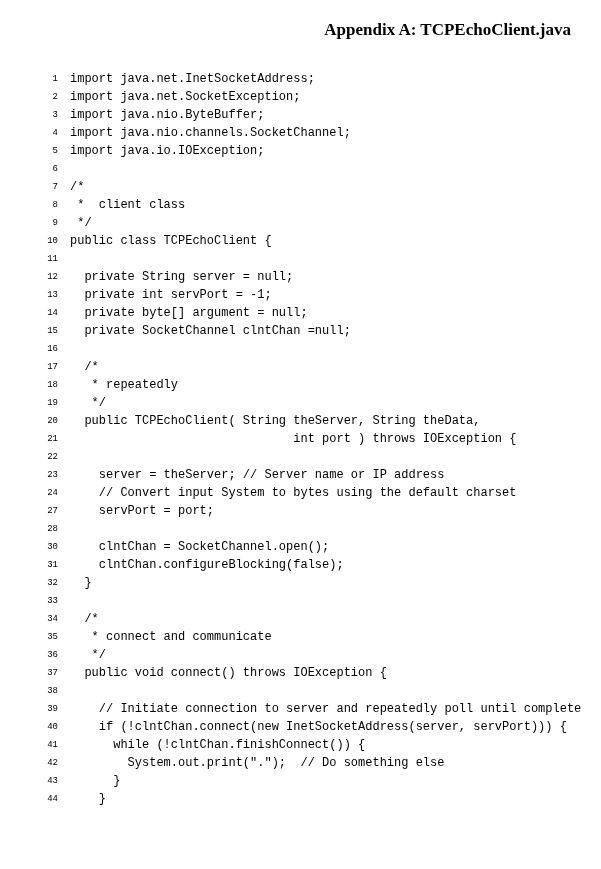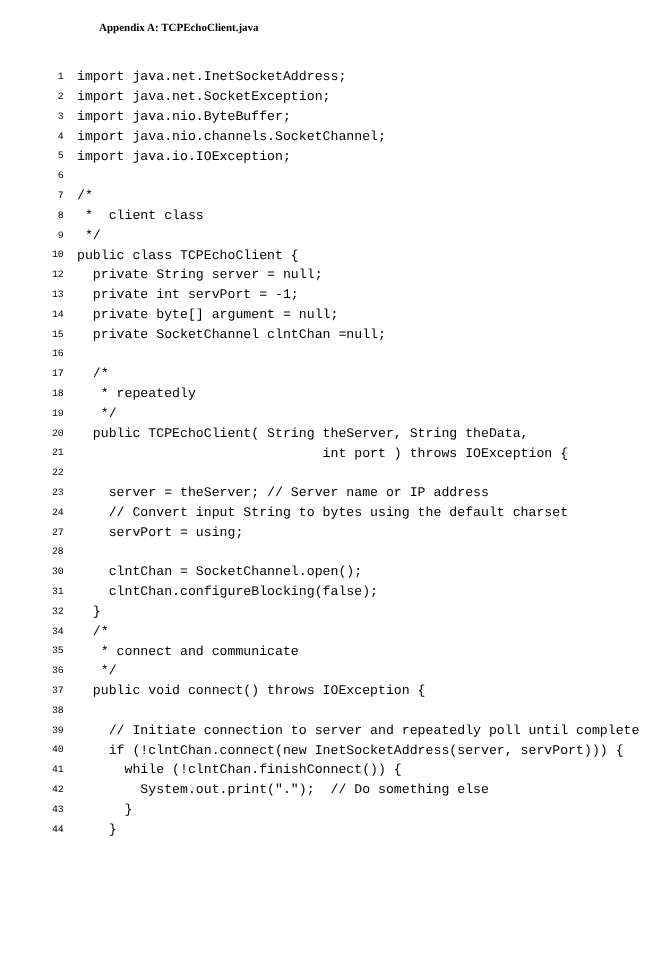--- a/index.html
+++ b/index.html
@@ -6,22 +6,23 @@
       margin: 0;
       padding: 20px 30px;
       background: #fff;
       font-family: "CMU Serif", Georgia, serif;
       color: #000;
       width: 601px;
       box-sizing: border-box;
     }
     .appendix-title {
       font-weight: bold;
-      font-size: 10px;
+      font-size: 17px;
       margin: 0 0 30px 60px;
+      text-align: right;
     }
     .code-block {
       font-family: "Courier New", Courier, monospace;
       font-size: 12px;
       line-height: 1.5;
     }
     .code-line {
       display: flex;
       white-space: pre;
     }
@@ -47,38 +48,40 @@
     <div class="code-line"><span class="line-no">1</span><span class="line-text">import java.net.InetSocketAddress;</span></div>
     <div class="code-line"><span class="line-no">2</span><span class="line-text">import java.net.SocketException;</span></div>
     <div class="code-line"><span class="line-no">3</span><span class="line-text">import java.nio.ByteBuffer;</span></div>
     <div class="code-line"><span class="line-no">4</span><span class="line-text">import java.nio.channels.SocketChannel;</span></div>
     <div class="code-line"><span class="line-no">5</span><span class="line-text">import java.io.IOException;</span></div>
     <div class="code-line"><span class="line-no">6</span><span class="line-text"></span></div>
     <div class="code-line"><span class="line-no">7</span><span class="line-text">/*</span></div>
     <div class="code-line"><span class="line-no">8</span><span class="line-text"> *  client class</span></div>
     <div class="code-line"><span class="line-no">9</span><span class="line-text"> */</span></div>
     <div class="code-line"><span class="line-no">10</span><span class="line-text">public class TCPEchoClient {</span></div>
+    <div class="code-line"><span class="line-no">11</span><span class="line-text"></span></div>
     <div class="code-line"><span class="line-no">12</span><span class="line-text">  private String server = null;</span></div>
     <div class="code-line"><span class="line-no">13</span><span class="line-text">  private int servPort = -1;</span></div>
     <div class="code-line"><span class="line-no">14</span><span class="line-text">  private byte[] argument = null;</span></div>
     <div class="code-line"><span class="line-no">15</span><span class="line-text">  private SocketChannel clntChan =null;</span></div>
     <div class="code-line"><span class="line-no">16</span><span class="line-text"></span></div>
     <div class="code-line"><span class="line-no">17</span><span class="line-text">  /*</span></div>
     <div class="code-line"><span class="line-no">18</span><span class="line-text">   * repeatedly</span></div>
     <div class="code-line"><span class="line-no">19</span><span class="line-text">   */</span></div>
     <div class="code-line"><span class="line-no">20</span><span class="line-text">  public TCPEchoClient( String theServer, String theData,</span></div>
     <div class="code-line"><span class="line-no">21</span><span class="line-text">                               int port ) throws IOException {</span></div>
     <div class="code-line"><span class="line-no">22</span><span class="line-text"></span></div>
     <div class="code-line"><span class="line-no">23</span><span class="line-text">    server = theServer; // Server name or IP address</span></div>
-    <div class="code-line"><span class="line-no">24</span><span class="line-text">    // Convert input String to bytes using the default charset</span></div>
-    <div class="code-line"><span class="line-no">27</span><span class="line-text">    servPort = using;</span></div>
+    <div class="code-line"><span class="line-no">24</span><span class="line-text">    // Convert input System to bytes using the default charset</span></div>
+    <div class="code-line"><span class="line-no">27</span><span class="line-text">    servPort = port;</span></div>
     <div class="code-line"><span class="line-no">28</span><span class="line-text"></span></div>
     <div class="code-line"><span class="line-no">30</span><span class="line-text">    clntChan = SocketChannel.open();</span></div>
     <div class="code-line"><span class="line-no">31</span><span class="line-text">    clntChan.configureBlocking(false);</span></div>
     <div class="code-line"><span class="line-no">32</span><span class="line-text">  }</span></div>
+    <div class="code-line"><span class="line-no">33</span><span class="line-text"></span></div>
     <div class="code-line"><span class="line-no">34</span><span class="line-text">  /*</span></div>
     <div class="code-line"><span class="line-no">35</span><span class="line-text">   * connect and communicate</span></div>
     <div class="code-line"><span class="line-no">36</span><span class="line-text">   */</span></div>
     <div class="code-line"><span class="line-no">37</span><span class="line-text">  public void connect() throws IOException {</span></div>
     <div class="code-line"><span class="line-no">38</span><span class="line-text"></span></div>
     <div class="code-line"><span class="line-no">39</span><span class="line-text">    // Initiate connection to server and repeatedly poll until complete</span></div>
     <div class="code-line"><span class="line-no">40</span><span class="line-text">    if (!clntChan.connect(new InetSocketAddress(server, servPort))) {</span></div>
     <div class="code-line"><span class="line-no">41</span><span class="line-text">      while (!clntChan.finishConnect()) {</span></div>
     <div class="code-line"><span class="line-no">42</span><span class="line-text">        System.out.print(".");  // Do something else</span></div>
     <div class="code-line"><span class="line-no">43</span><span class="line-text">      }</span></div>

